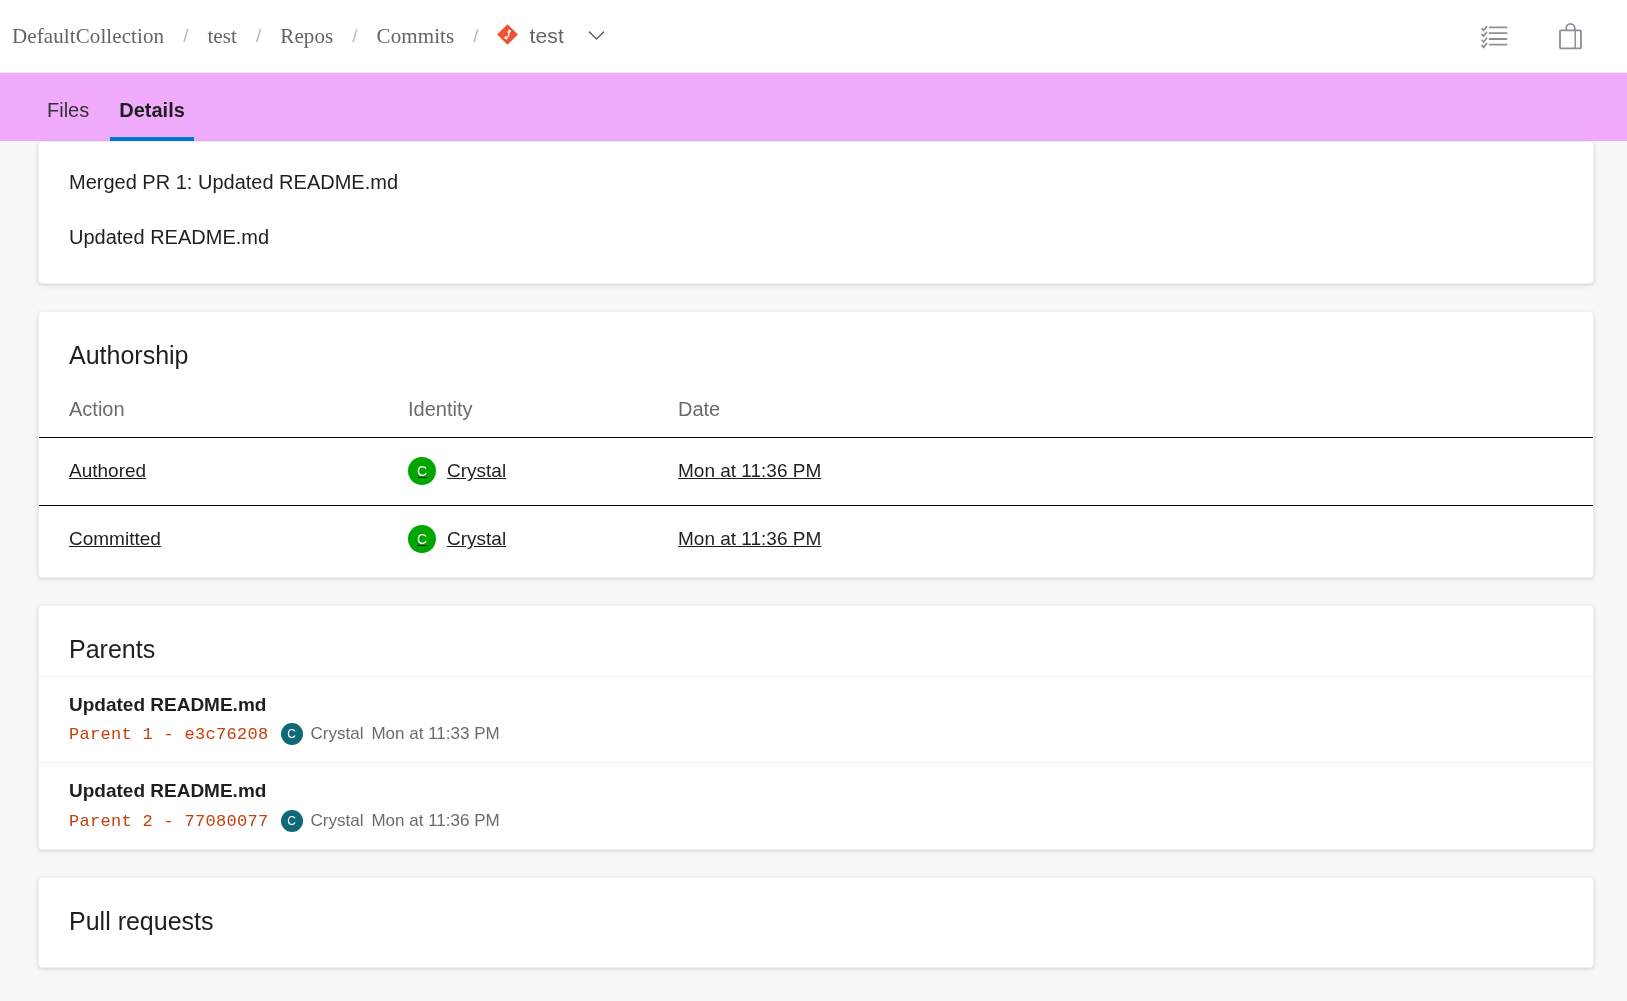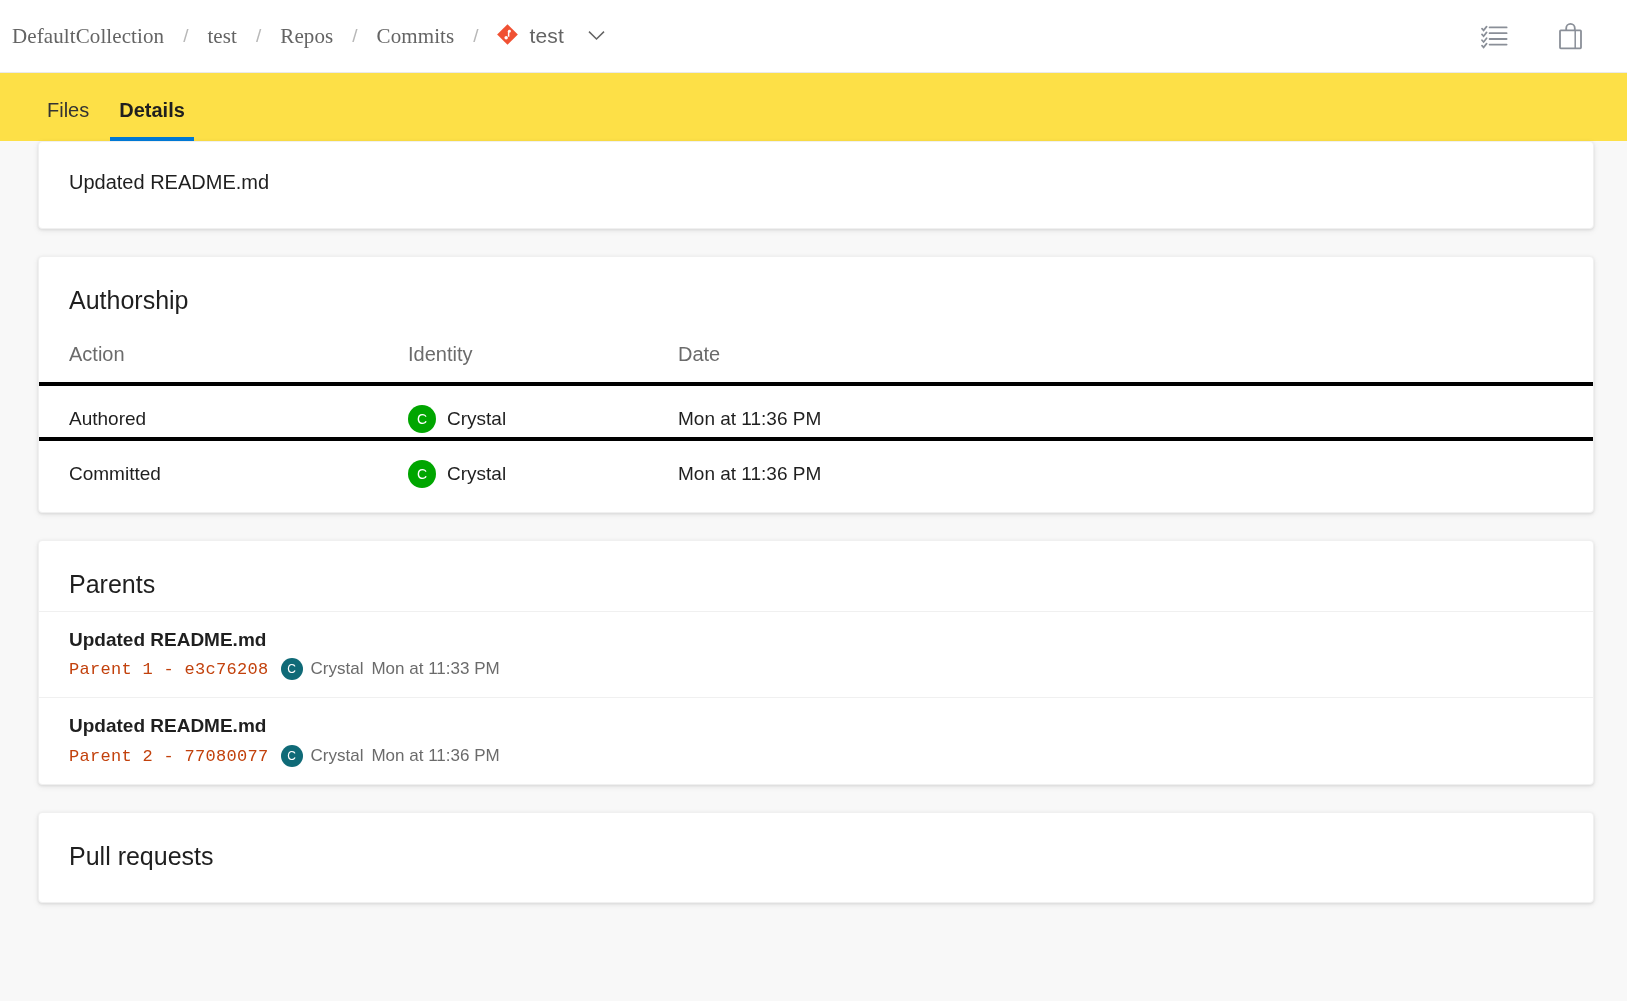--- a/index.html
+++ b/index.html
@@ -62,21 +62,21 @@
     height: 30px;
     display: flex;
     align-items: center;
     justify-content: center;
     cursor: pointer;
   }
 
   
   .tabstrip {
     height: 68px;
-    background: #fde047;
+    background: #f0abfc;
     display: flex;
     align-items: flex-end;
     padding-left: 38px;
     gap: 12px;
   }
   .tab {
     position: relative;
     font-size: 20px;
     color: #333333;
     padding: 10px 9px 19px 9px;
@@ -134,23 +134,24 @@
   .auth-table th {
     text-align: left;
     font-size: 20px;
     font-weight: 400;
     color: #6b6b6b;
     padding: 17px 10px 16px 0;
   }
   .auth-table td {
     font-size: 19px;
     color: #1f1f1f;
-    padding: 19px 10px 4px 0;
-    border-top: 4px solid #000000;
+    padding: 19px 10px 20px 0;
+    border-top: 1px solid #000000;
     vertical-align: middle;
+    text-decoration: underline;
   }
   .auth-table tr:last-child td { padding-bottom: 24px; }
   .col-action { width: 369px; padding-left: 30px !important; }
   .col-identity { width: 270px; }
   .col-date { }
   .auth-table th.col-action { padding-left: 30px; }
 
   .identity {
     display: flex;
     align-items: center;
@@ -270,20 +271,21 @@
 </div>
 
 <div class="tabstrip">
   <span class="tab">Files</span>
   <span class="tab active">Details</span>
 </div>
 
 <div class="content">
 
   <div class="card msg-card">
+    <div class="msg-title">Merged PR 1: Updated README.md</div>
     <div class="msg-body">Updated README.md</div>
   </div>
 
   <div class="card">
     <div class="section-head">Authorship</div>
     <table class="auth-table">
       <thead>
         <tr>
           <th class="col-action">Action</th>
           <th class="col-identity">Identity</th>

